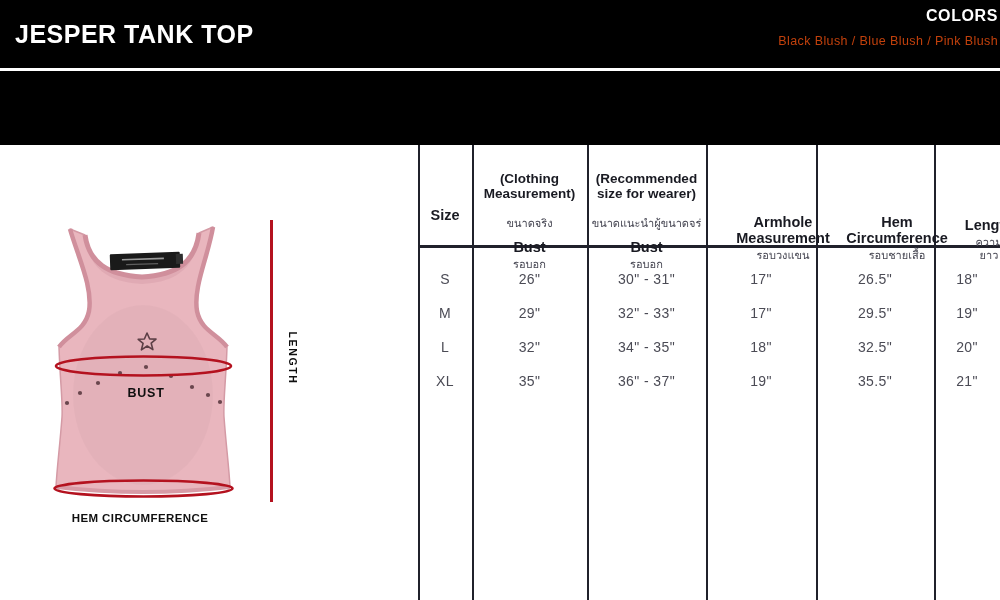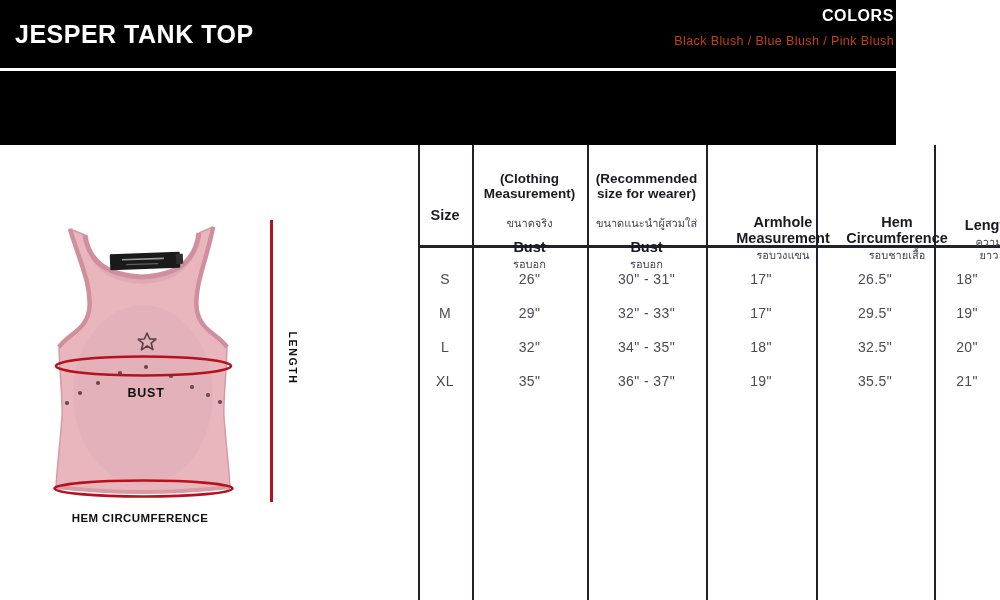--- a/index.html
+++ b/index.html
@@ -7,21 +7,21 @@
   body {
     position:relative;
     width:1000px; height:600px;
     background:#ffffff;
     font-family:"Liberation Sans", sans-serif;
     overflow:hidden;
   }
 
   
   .banner {
-    position:absolute; left:0; top:0; width:896px; height:145px;
+    position:absolute; left:0; top:0; width:1000px; height:145px;
     background:#000000;
   }
   .banner-divider {
     position:absolute; left:0; top:68px; width:1000px; height:3px;
     background:#ffffff;
   }
   .page-title {
     position:absolute; left:15px; top:20px;
     color:#ffffff; font-size:25px; font-weight:800; letter-spacing:0.5px;
   }
@@ -162,21 +162,21 @@
       <div class="h-bold big">Size</div>
     </div>
     <div class="hc fromtop">
       <div class="h-bold">(Clothing Measurement)</div>
       <div class="h-thai note">ขนาดจริง</div>
       <div class="h-measure">Bust</div>
       <div class="h-thai">รอบอก</div>
     </div>
     <div class="hc fromtop">
       <div class="h-bold">(Recommended size for wearer)</div>
-      <div class="h-thai note">ขนาดแนะนำผู้สวมใส่</div>
+      <div class="h-thai note">ขนาดแนะนำผู้ขนาดจร่</div>
       <div class="h-measure">Bust</div>
       <div class="h-thai">รอบอก</div>
     </div>
     <div class="hc bottom">
       <div class="h-bold big">Armhole Measurement</div>
       <div class="h-thai">รอบวงแขน</div>
     </div>
     <div class="hc bottom">
       <div class="h-bold big">Hem Circumference</div>
       <div class="h-thai">รอบชายเสื้อ</div>

